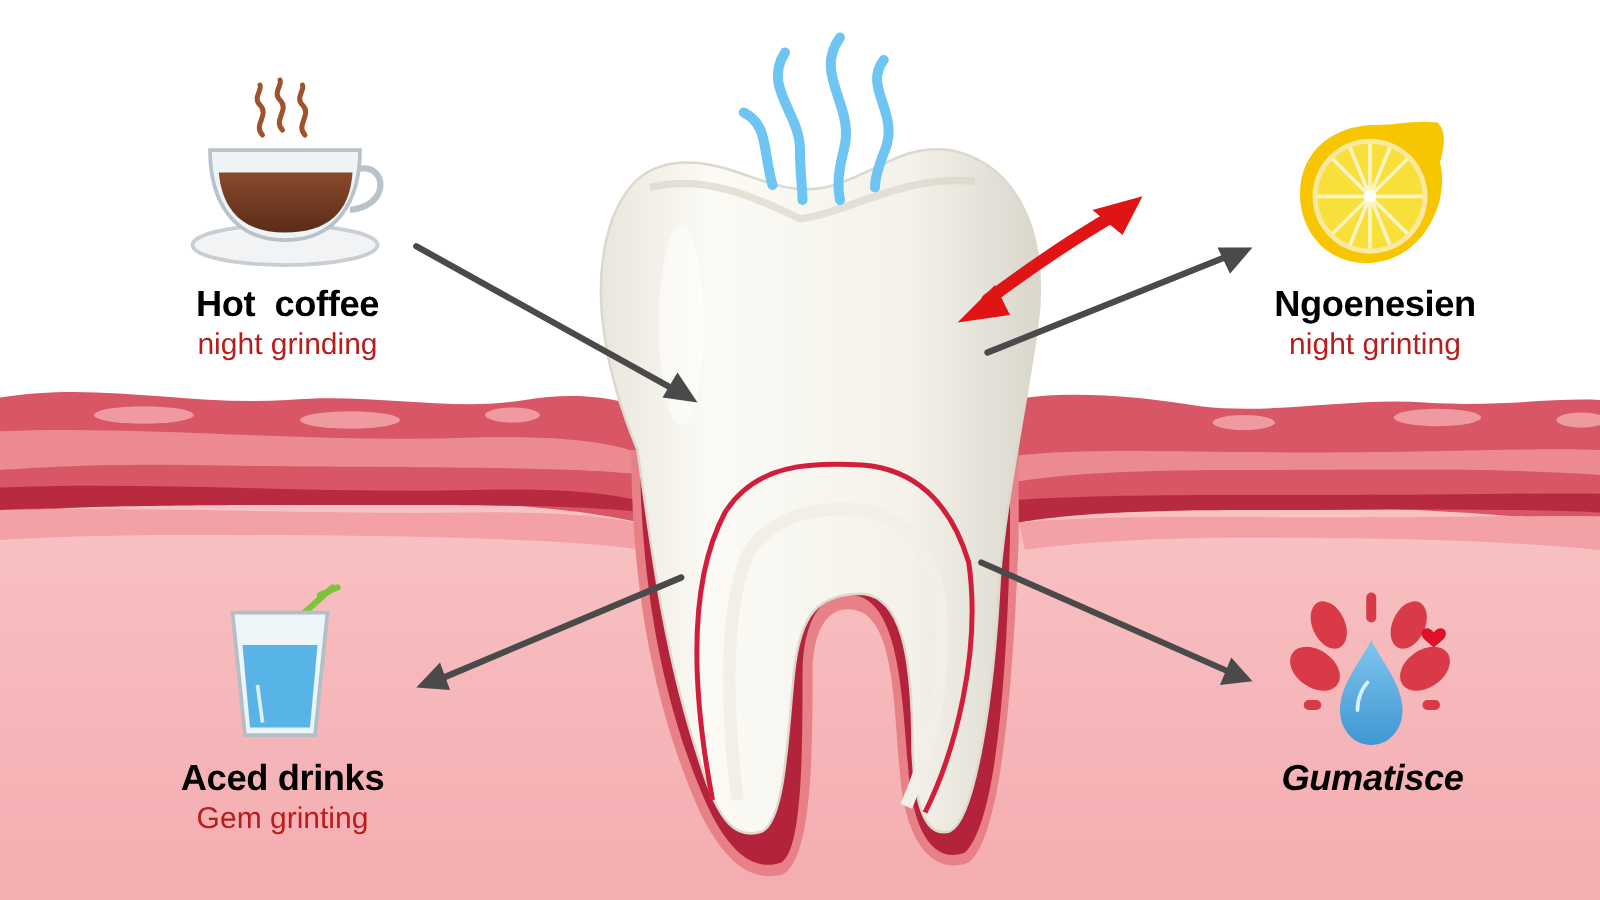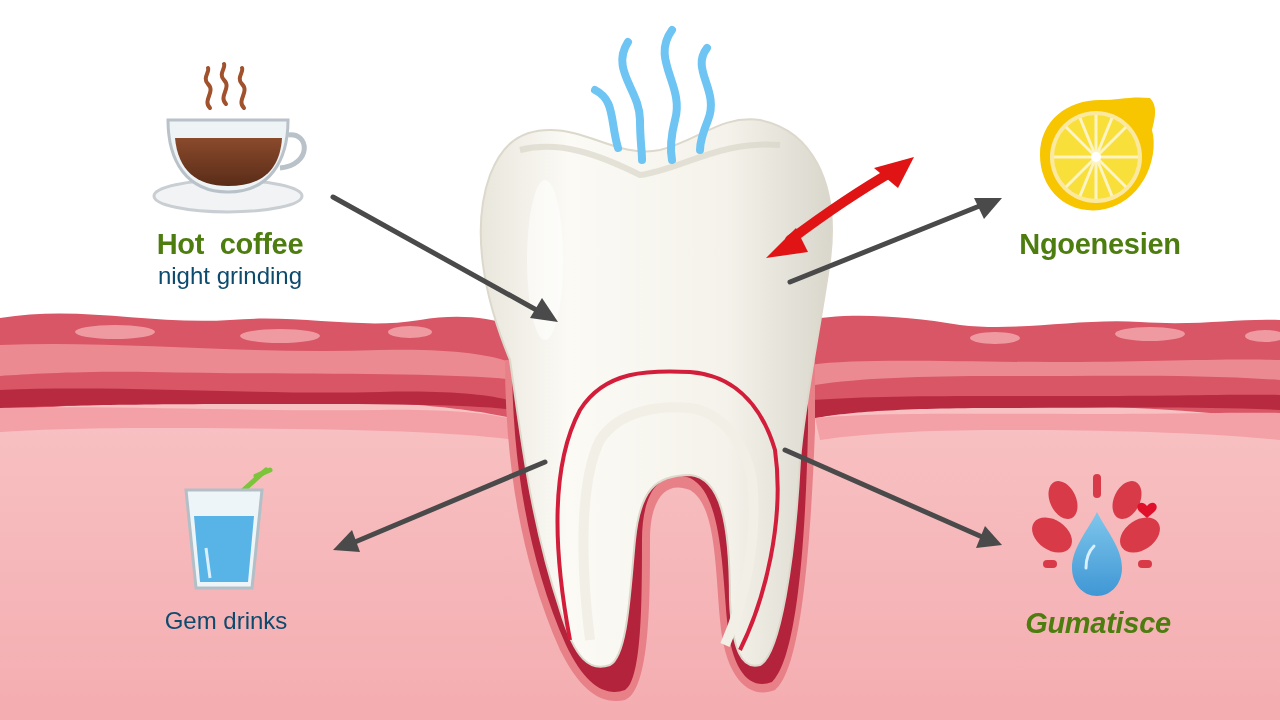--- a/index.html
+++ b/index.html
@@ -3,22 +3,22 @@
 <meta charset="utf-8">
 <style>
   html, body { margin: 0; padding: 0; }
   body {
     width: 1280px; height: 720px; overflow: hidden; position: relative;
     background: #ffffff;
     font-family: "Liberation Sans", "DejaVu Sans", sans-serif;
   }
   .scene { position: absolute; left: 0; top: 0; width: 1280px; height: 720px; }
   .label { position: absolute; text-align: center; color: #333333; }
-  .label .title { font-weight: bold; font-size: 29px; line-height: 34px; letter-spacing: -0.3px; color: #4d7c0f; }
-  .label .sub { font-size: 24px; line-height: 30px; color: #0c4a6e; }
+  .label .title { font-weight: bold; font-size: 29px; line-height: 34px; letter-spacing: -0.3px; color: #000000; }
+  .label .sub { font-size: 24px; line-height: 30px; color: #b91c1c; }
 </style>
 </head>
 <body>
 
 <svg class="scene" viewBox="0 0 1280 720" xmlns="http://www.w3.org/2000/svg">
   <defs>
     <linearGradient id="gumBg" x1="0" y1="0" x2="0" y2="1">
       <stop offset="0" stop-color="#f8c3c4"></stop>
       <stop offset="1" stop-color="#f4adb1"></stop>
     </linearGradient>
@@ -151,21 +151,23 @@
   </g>
 </svg>
 
 <div class="label" style="left:120px; top:227px; width:220px;">
   <div class="title" style="white-space:pre;">Hot  coffee</div>
   <div class="sub">night grinding</div>
 </div>
 
 <div class="label" style="left:990px; top:227px; width:220px;">
   <div class="title">Ngoenesien</div>
+  <div class="sub">night grinting</div>
 </div>
 
 <div class="label" style="left:116px; top:606px; width:220px;">
-  <div class="sub">Gem drinks</div>
+  <div class="title">Aced drinks</div>
+  <div class="sub">Gem grinting</div>
 </div>
 
 <div class="label" style="left:988px; top:606px; width:220px;font-style:italic;">
   <div class="title">Gumatisce</div>
 </div>
 
 </body></html>

